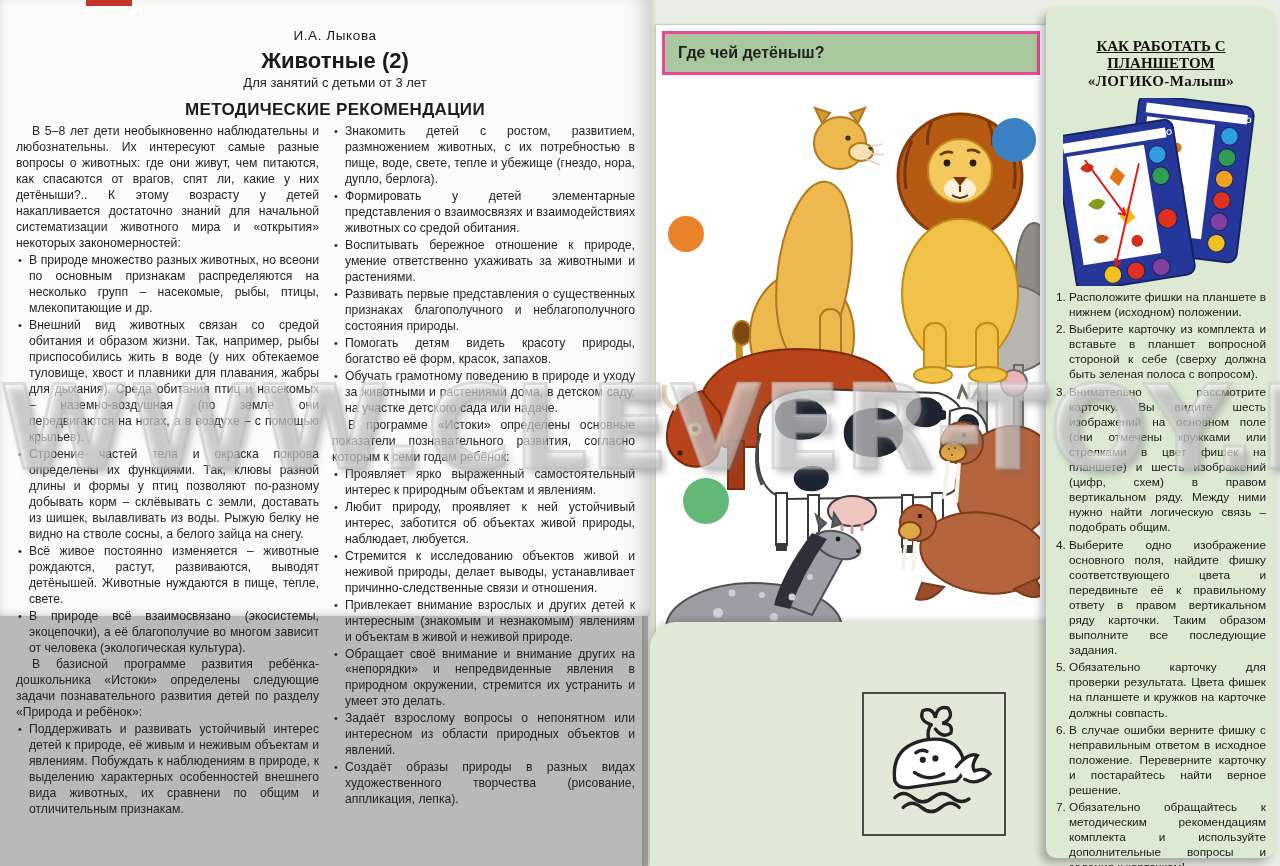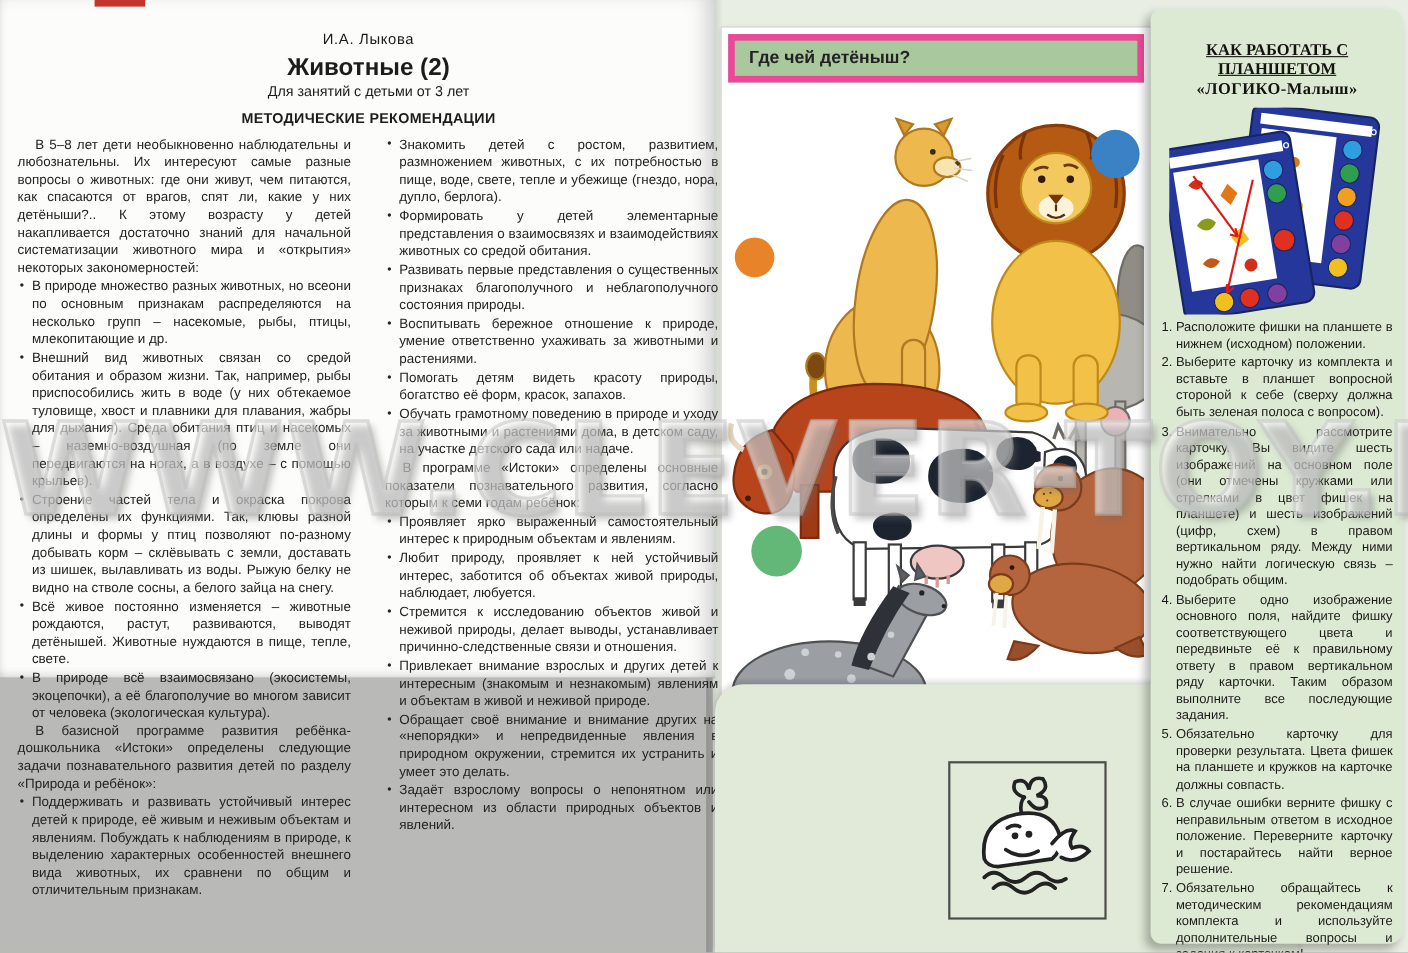--- a/index.html
+++ b/index.html
@@ -13,43 +13,43 @@
   .left-page{
     position:absolute;left:0;top:0;width:650px;height:616px;z-index:1;
     background:#fcfcfa;
     box-shadow:inset -16px 0 20px -10px rgba(0,0,0,.20), inset 0 -8px 10px -7px rgba(0,0,0,.14), inset 6px 0 8px -6px rgba(0,0,0,.12);
   }
   .red-edge{position:absolute;left:86px;top:0;width:46px;height:6px;background:#c2352b;z-index:2;}
   .page-header{position:absolute;left:30px;top:28px;width:610px;text-align:center;color:#1c1c1a;}
   .author{font-size:13.5px;letter-spacing:.6px;}
   .book-title{font-size:22px;font-weight:bold;margin-top:5px;}
   .subtitle{font-size:13px;margin-top:1px;}
-  .section-heading{font-size:13px;font-weight:bold;margin-top:10px;letter-spacing:.3px;}
+  .section-heading{font-size:17px;font-weight:bold;margin-top:10px;letter-spacing:.3px;}
   .col{
     position:absolute;top:124px;width:303px;font-size:12.2px;line-height:1.31;
     text-align:justify;hyphens:auto;-webkit-hyphens:auto;
   }
   .col1{left:16px;}
-  .col2{left:332px;margin-left:18px;}
+  .col2{left:332px;}
   .indent{text-indent:16px;margin:0 0 1px 0;}
   ul.dots{list-style:none;margin:0;padding:0 0 0 13px;}
   ul.dots li{position:relative;margin:0 0 1px 0;}
   ul.dots li::before{content:"•";position:absolute;left:-11px;top:0;font-size:11px;}
   
   .right-bg{position:absolute;left:648px;top:0;width:632px;height:866px;background:#e9eee4;z-index:0;}
   .spine{position:absolute;left:642px;top:0;width:20px;height:866px;z-index:1;
     background:linear-gradient(90deg,rgba(0,0,0,.22),rgba(0,0,0,0) 75%);}
   .question-card{
     position:absolute;left:655px;top:24px;width:392px;height:616px;z-index:2;
     background:#ffffff;border:1px solid #c9cdc4;box-shadow:1px 2px 4px rgba(0,0,0,.25);
     box-sizing:border-box;
   }
   .question-bar{
     position:absolute;left:6px;top:6px;width:378px;height:44px;box-sizing:border-box;
-    background:#a9c89d;border:6px solid #ec4899;
+    background:#a9c89d;border:3px solid #ec4899;
     display:flex;align-items:center;padding-left:13px;
     font-size:16px;font-weight:bold;color:#222;
   }
   .pic-field{position:absolute;left:6px;top:56px;width:378px;height:554px;background:#fff;overflow:hidden;}
   .pic-field svg{display:block;width:100%;height:100%;}
   
   .back-cover{
     position:absolute;left:650px;top:622px;width:530px;height:244px;z-index:3;
     background:#e1ead8;border-radius:26px 6px 0 0;
     box-shadow:0 -2px 6px rgba(0,0,0,.18);
@@ -109,33 +109,34 @@
     <p class="indent">В базисной программе развития ребёнка-дошкольника «Истоки» определены следующие задачи познавательного развития детей по разделу «Природа и ребёнок»:</p>
     <ul class="dots">
       <li>Поддерживать и развивать устойчивый интерес детей к природе, её живым и неживым объектам и явлениям. Побуждать к наблюдениям в природе, к выделению характерных особенностей внешнего вида животных, их сравнени по общим и отличительным признакам.</li>
     </ul>
   </div>
 
   <div class="col col2">
     <ul class="dots">
       <li>Знакомить детей с ростом, развитием, размножением животных, с их потребностью в пище, воде, свете, тепле и убежище (гнездо, нора, дупло, берлога).</li>
       <li>Формировать у детей элементарные представления о взаимосвязях и взаимодействиях животных со средой обитания.</li>
+      <li>Воспитывать бережное отношение к природе, умение ответственно ухаживать за животными и растениями.</li>
       <li>Развивать первые представления о существенных признаках благополучного и неблагополучного состояния природы.</li>
-      <li>Воспитывать бережное отношение к природе, умение ответственно ухаживать за животными и растениями.</li>
       <li>Помогать детям видеть красоту природы, богатство её форм, красок, запахов.</li>
       <li>Обучать грамотному поведению в природе и уходу за животными и растениями дома, в детском саду, на участке детского сада или надаче.</li>
     </ul>
     <p class="indent">В программе «Истоки» определены основные показатели познавательного развития, согласно которым к семи годам ребёнок:</p>
     <ul class="dots">
       <li>Проявляет ярко выраженный самостоятельный интерес к природным объектам и явлениям.</li>
       <li>Любит природу, проявляет к ней устойчивый интерес, заботится об объектах живой природы, наблюдает, любуется.</li>
       <li>Стремится к исследованию объектов живой и неживой природы, делает выводы, устанавливает причинно-следственные связи и отношения.</li>
       <li>Привлекает внимание взрослых и других детей к интересным (знакомым и незнакомым) явлениям и объектам в живой и неживой природе.</li>
       <li>Обращает своё внимание и внимание других на «непорядки» и непредвиденные явления в природном окружении, стремится их устранить и умеет это делать.</li>
       <li>Задаёт взрослому вопросы о непонятном или интересном из области природных объектов и явлений.</li>
+      <li>Создаёт образы природы в разных видах художественного творчества (рисование, аппликация, лепка).</li>
     </ul>
   </div>
   <div class="red-edge"></div>
 </div>
 
 <div class="question-card">
   <div class="question-bar">
     <span>Где чей детёныш?</span>
   </div>
   <div class="pic-field">

